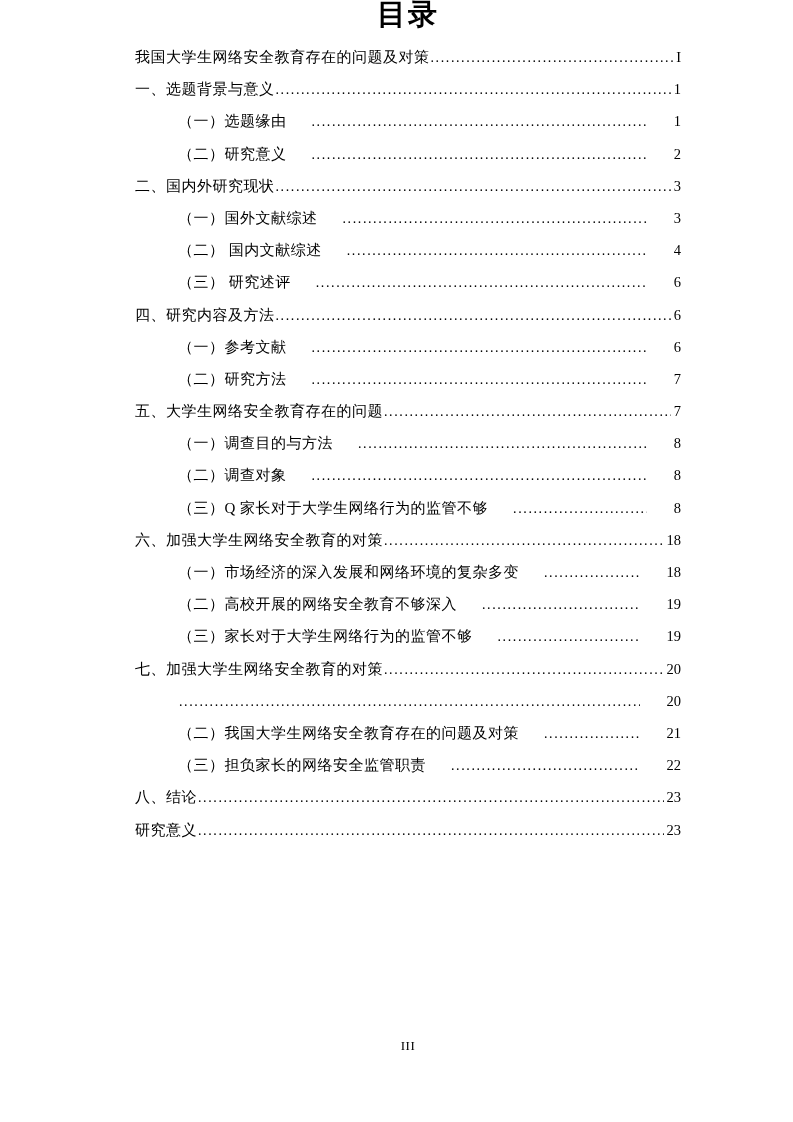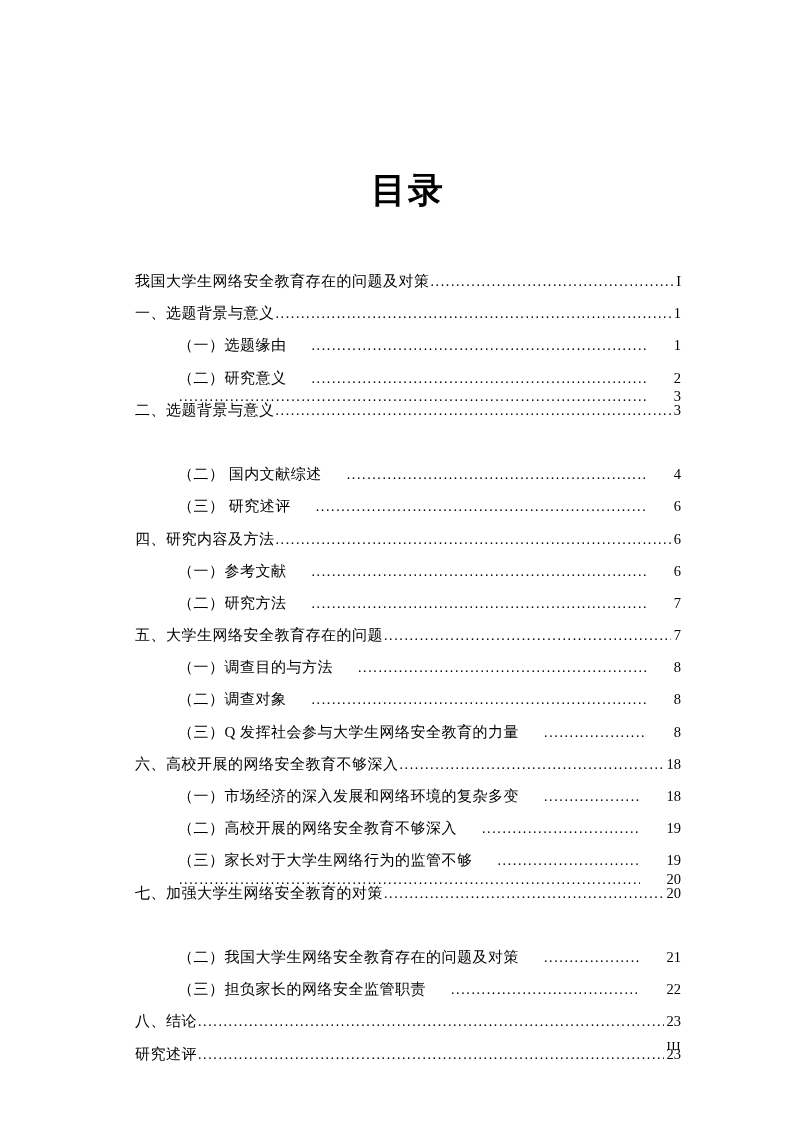--- a/index.html
+++ b/index.html
@@ -24,25 +24,24 @@
     background: #ffffff;
   }
   .content {
     position: absolute;
     left: 135px;
     top: 0;
     width: 546px;
   }
   .doc-title {
     margin: 0;
-    padding-top: 172px;
     text-align: center;
     font-family: "Liberation Sans", "DejaVu Sans", sans-serif;
     font-weight: bold;
-    font-size: 35px;
+    font-size: 29px;
     line-height: 1;
     letter-spacing: 2px;
   }
   .toc-list {
     margin-top: 12px;
   }
   .toc-row {
     display: flex;
     align-items: baseline;
     height: 32.2px;
@@ -50,21 +49,20 @@
     font-size: 15px;
     white-space: nowrap;
   }
   .toc-row.level-1 {
     padding-left: 43px;
     gap: 24px;
   }
   .toc-label {
     flex: 0 0 auto;
     letter-spacing: 0.5px;
-    margin-top: 46px;
   }
   .toc-leader {
     flex: 1 1 auto;
     overflow: hidden;
     margin: 0 1px;
     height: 32.2px;
   }
   .toc-leader::after {
     content: "..........................................................................................................................................................................................";
     font-size: 14px;
@@ -73,21 +71,21 @@
   .toc-page {
     flex: 0 0 auto;
     font-size: 14.5px;
     padding-left: 2px;
   }
   .page-footer {
     position: absolute;
     left: 135px;
     top: 1038px;
     width: 546px;
-    text-align: right;
+    text-align: center;
     font-size: 13px;
     letter-spacing: 0.5px;
   }
 </style>
 </head>
 <body>
 
 <div class="page">
   <div class="content">
     <h1 class="doc-title">目录</h1>
@@ -107,25 +105,26 @@
     <span class="toc-label">（一）选题缘由</span>
     <span class="toc-leader"></span>
     <span class="toc-page">1</span>
   </div>
         <div class="toc-row level-1">
     <span class="toc-label">（二）研究意义</span>
     <span class="toc-leader"></span>
     <span class="toc-page">2</span>
   </div>
         <div class="toc-row level-0">
-    <span class="toc-label">二、选题背景与意义</span>
+    <span class="toc-label">二、国内外研究现状</span>
     <span class="toc-leader"></span>
     <span class="toc-page">3</span>
   </div>
         <div class="toc-row level-1">
+    <span class="toc-label">（一）国外文献综述</span>
     <span class="toc-leader"></span>
     <span class="toc-page">3</span>
   </div>
         <div class="toc-row level-1">
     <span class="toc-label">（二） 国内文献综述</span>
     <span class="toc-leader"></span>
     <span class="toc-page">4</span>
   </div>
         <div class="toc-row level-1">
     <span class="toc-label">（三） 研究述评</span>
@@ -156,26 +155,26 @@
     <span class="toc-label">（一）调查目的与方法</span>
     <span class="toc-leader"></span>
     <span class="toc-page">8</span>
   </div>
         <div class="toc-row level-1">
     <span class="toc-label">（二）调查对象</span>
     <span class="toc-leader"></span>
     <span class="toc-page">8</span>
   </div>
         <div class="toc-row level-1">
-    <span class="toc-label">（三）Q 发挥社会参与大学生网络安全教育的力量</span>
+    <span class="toc-label">（三）Q 家长对于大学生网络行为的监管不够</span>
     <span class="toc-leader"></span>
     <span class="toc-page">8</span>
   </div>
         <div class="toc-row level-0">
-    <span class="toc-label">六、高校开展的网络安全教育不够深入</span>
+    <span class="toc-label">六、加强大学生网络安全教育的对策</span>
     <span class="toc-leader"></span>
     <span class="toc-page">18</span>
   </div>
         <div class="toc-row level-1">
     <span class="toc-label">（一）市场经济的深入发展和网络环境的复杂多变</span>
     <span class="toc-leader"></span>
     <span class="toc-page">18</span>
   </div>
         <div class="toc-row level-1">
     <span class="toc-label">（二）高校开展的网络安全教育不够深入</span>
@@ -205,21 +204,21 @@
     <span class="toc-label">（三）担负家长的网络安全监管职责</span>
     <span class="toc-leader"></span>
     <span class="toc-page">22</span>
   </div>
         <div class="toc-row level-0">
     <span class="toc-label">八、结论</span>
     <span class="toc-leader"></span>
     <span class="toc-page">23</span>
   </div>
         <div class="toc-row level-0">
-    <span class="toc-label">研究述评</span>
+    <span class="toc-label">研究意义</span>
     <span class="toc-leader"></span>
     <span class="toc-page">23</span>
   </div>
       </div>
   </div>
 
   <div class="page-footer">III</div>
 </div>
 
 </body></html>

